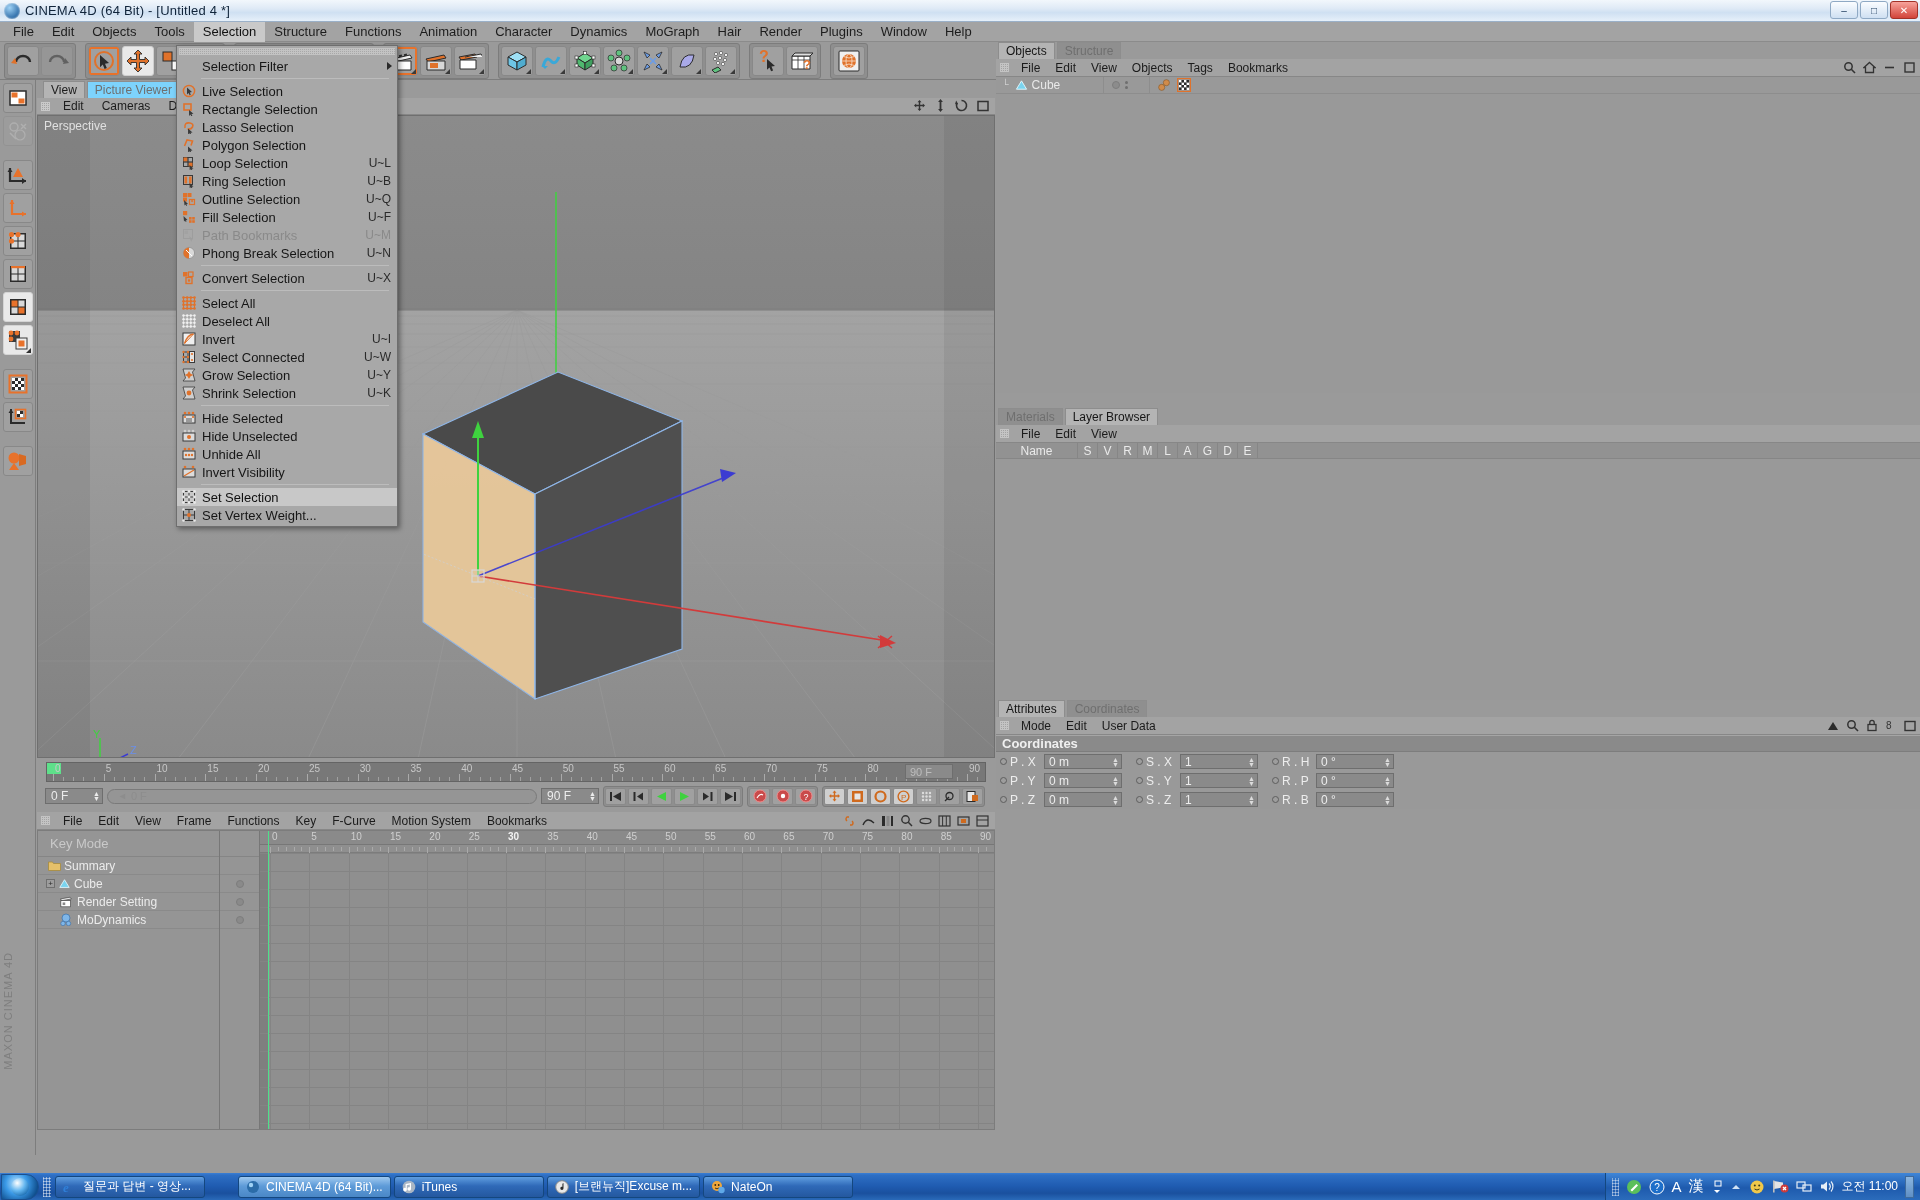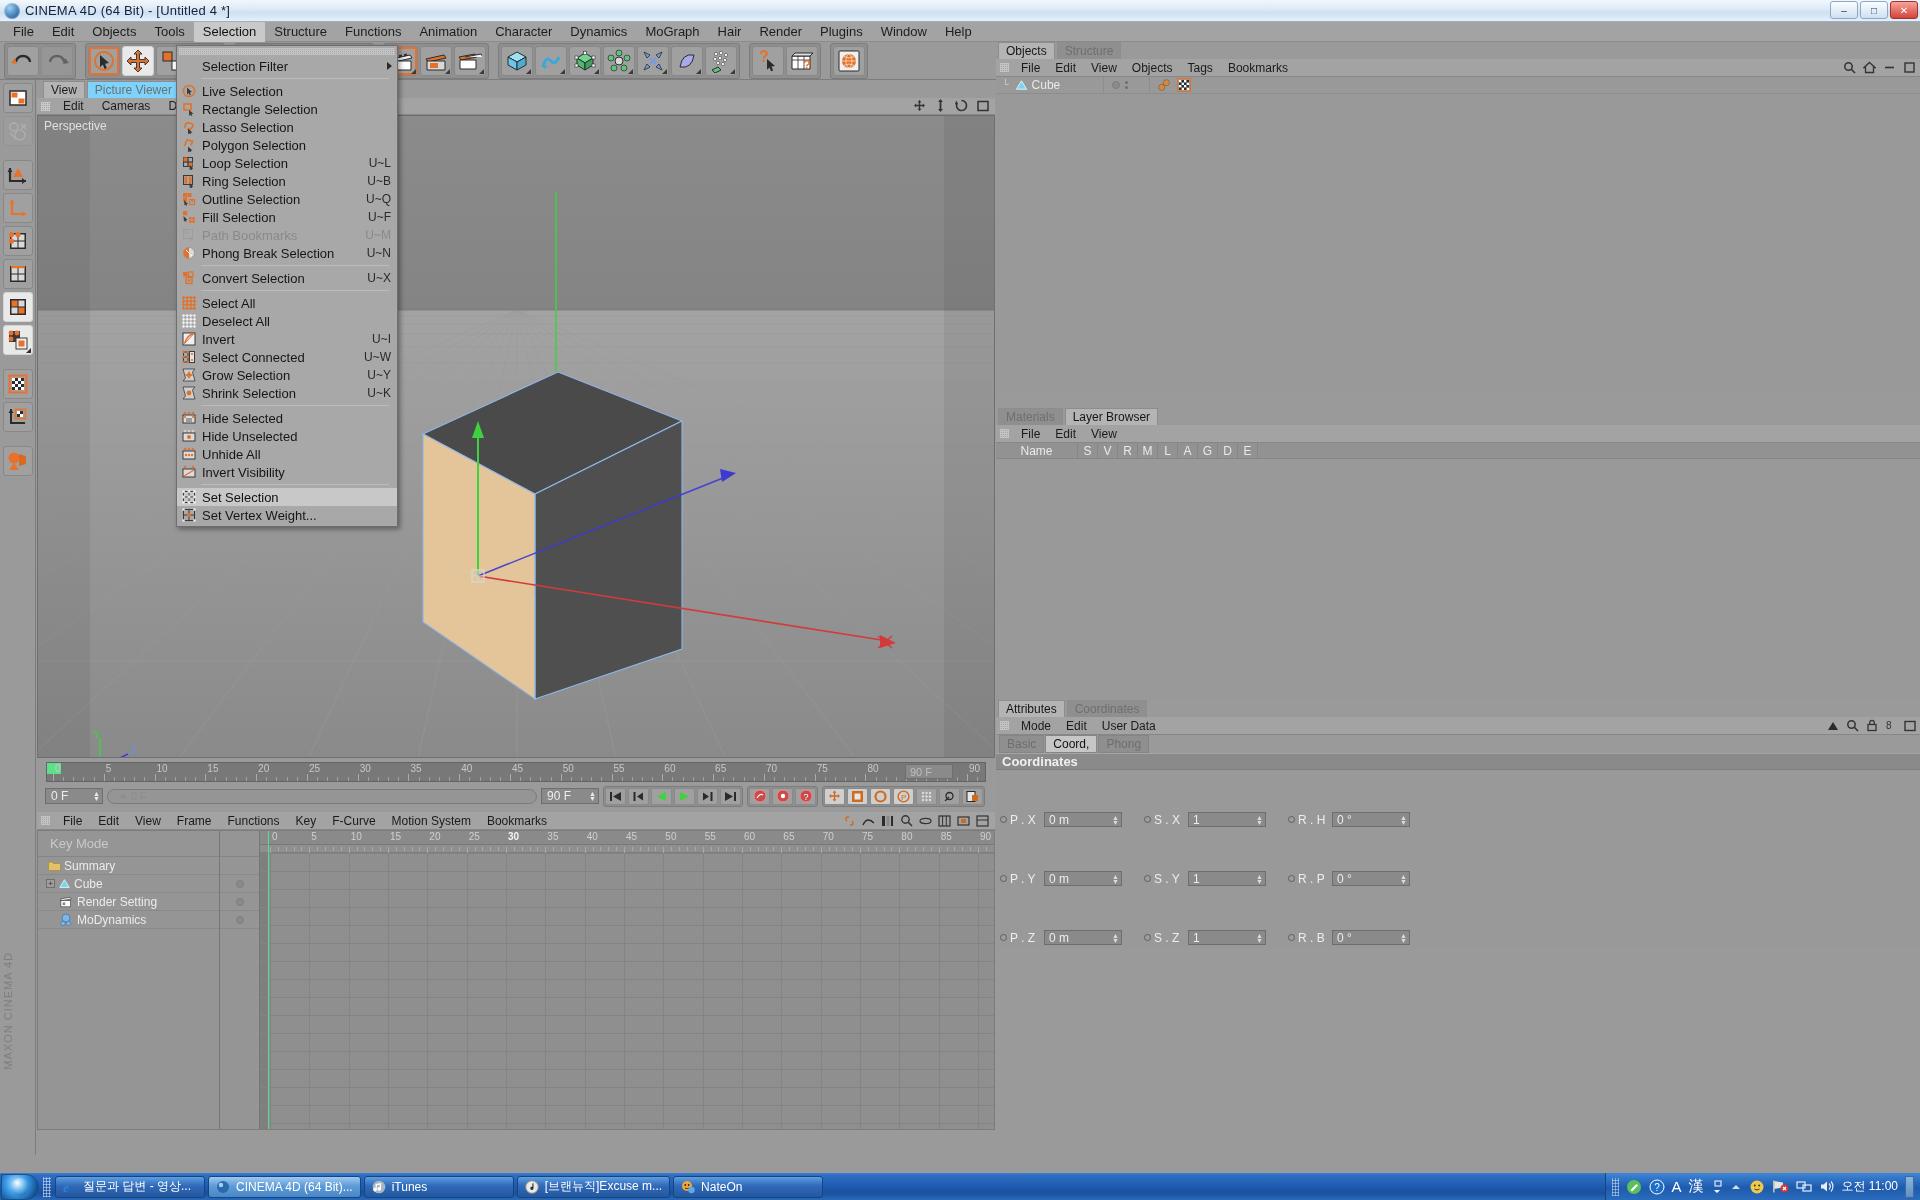--- a/index.html
+++ b/index.html
@@ -139,21 +139,21 @@
     background:#929292; border-bottom:1px solid #868686;}
   .mat-hdr .mh{ border-right:1px solid #868686; height:100%; display:flex;align-items:center;justify-content:center;}
 
   .attrbody{ background:#999; padding:0;}
   .attr-obj{ display:flex; align-items:center; height:19px; padding-left:6px; font-size:13px; color:#ececec; border-bottom:1px solid #8d8d8d;}
   .attr-tabs{ display:flex; gap:1px; height:18px; align-items:center; padding-left:3px; background:#9a9a9a;}
   .attr-tab{ font-size:12px; padding:1px 7px; background:#8f8f8f; color:#6e6e6e; border:1px solid #858585;}
   .attr-tab.on{ background:#c6c6c6; color:#111;}
   .sec-hdr{ height:17px; background:#8a8a8a; display:flex; align-items:center; padding-left:6px;
     font-size:13px; font-weight:bold; color:#f0f0f0; border-top:1px solid #a5a5a5; border-bottom:1px solid #7d7d7d;}
-  .coordrow{ display:flex; align-items:center; height:19px; gap:16px; padding-left:4px;margin-top:40px;}
+  .coordrow{ display:flex; align-items:center; height:19px; gap:8px; padding-left:4px;}
   .cfield{ display:flex; align-items:center; margin-right:6px;}
   .radio{ width:7px;height:7px;border:1px solid #5e5e5e;border-radius:50%;background:#9d9d9d;margin-right:3px;}
   .clab{ font-size:12px; color:#ededed; width:34px; }
   .cinput{ width:78px; height:15px; background:#8a8a8a; border:1px solid #6e6e6e;
     display:flex; align-items:center; padding-left:4px; font-size:12px; color:#ededed; position:relative;}
   .cinput .spin{ position:absolute; right:1px; top:0; height:13px; width:9px;
     display:flex; flex-direction:column; align-items:center; justify-content:center; color:#dcdcdc; font-size:7px; line-height:5px;}
 
   
   .animbar{ position:absolute; left:37px; top:760px; width:958px; height:22px; background:#9a9a9a;}
@@ -210,21 +210,21 @@
   .orb{ width:18px;height:18px;border-radius:50%;
     background:radial-gradient(circle at 35% 28%,#ffffff,#63b6f0 45%,#1464a8 85%);}
   .tb-grip{ width:8px;height:20px;margin:0 4px;
     background-image:repeating-linear-gradient(0deg,rgba(255,255,255,.45) 0 1px,transparent 1px 3px),
                      repeating-linear-gradient(90deg,rgba(255,255,255,.45) 0 1px,transparent 1px 3px);}
   .tbitem{ height:22px; min-width:150px; max-width:185px; margin-right:3px;
     background:linear-gradient(180deg,#5f9ee0,#2f69b8 45%,#24589f);
     border:1px solid #14477f; border-radius:3px;
     display:flex; align-items:center; padding:0 7px; gap:6px; color:#fff; font-size:12px;
     white-space:nowrap; overflow:hidden;}
-  .tbitem.active{ background:linear-gradient(180deg,#9fc9f0,#5e9bd8 45%,#4a87c6); }
+  .tbitem.active{ background:linear-gradient(180deg,#9fc9f0,#5e9bd8 45%,#4a87c6);margin-left:30px; }
   .tbicon{ width:14px;height:14px;border-radius:3px; flex:0 0 14px;}
   .tray{ position:absolute; right:0; top:0; height:27px; display:flex; align-items:center; gap:7px; padding:0 6px;
     background:linear-gradient(180deg,#3f86d8,#1e5aad 55%,#2b6cbb);
     border-left:1px solid #14477f;}
   .tray .tgrip{ width:7px;height:18px;
     background-image:repeating-linear-gradient(0deg,rgba(255,255,255,.4) 0 1px,transparent 1px 3px),
                      repeating-linear-gradient(90deg,rgba(255,255,255,.4) 0 1px,transparent 1px 3px);}
   .traytxt{ color:#fff; font-size:12px; }
   .maxon{ position:absolute; left:2px; bottom:130px; writing-mode:vertical-rl; transform:rotate(180deg);
     font-size:11px; color:#7e7e7e; letter-spacing:1px; }
@@ -1257,25 +1257,20 @@
             </svg>
           <svg width="12" height="13" viewBox="0 0 12 13">
               <text x="1" y="10" font-size="10" fill="#333" font-family="Liberation Sans">8</text>
             </svg>
           <svg width="12" height="12" viewBox="0 0 12 12">
               <rect x="1" y="1.5" width="10" height="9" fill="none" stroke="#333" stroke-width="1.4"></rect>
             </svg>
         </div>
       </div>
       <div class="attrbody">
-        <div class="attr-tabs" id="attrobjtabs">
-            <div class="attr-tab">Basic</div>
-            <div class="attr-tab on">Coord,</div>
-            <div class="attr-tab">Phong</div>
-          </div>
         <div class="sec-hdr">Coordinates</div>
         <div id="coordrows">
             <div class="coordrow">
               <div class="cfield">
                 <span class="radio"></span>
                 <span class="clab">P . X</span>
                 <span class="cinput">
                   <span>0 m</span>
                   <span class="spin">▲<br>▼</span>
                 </span>

